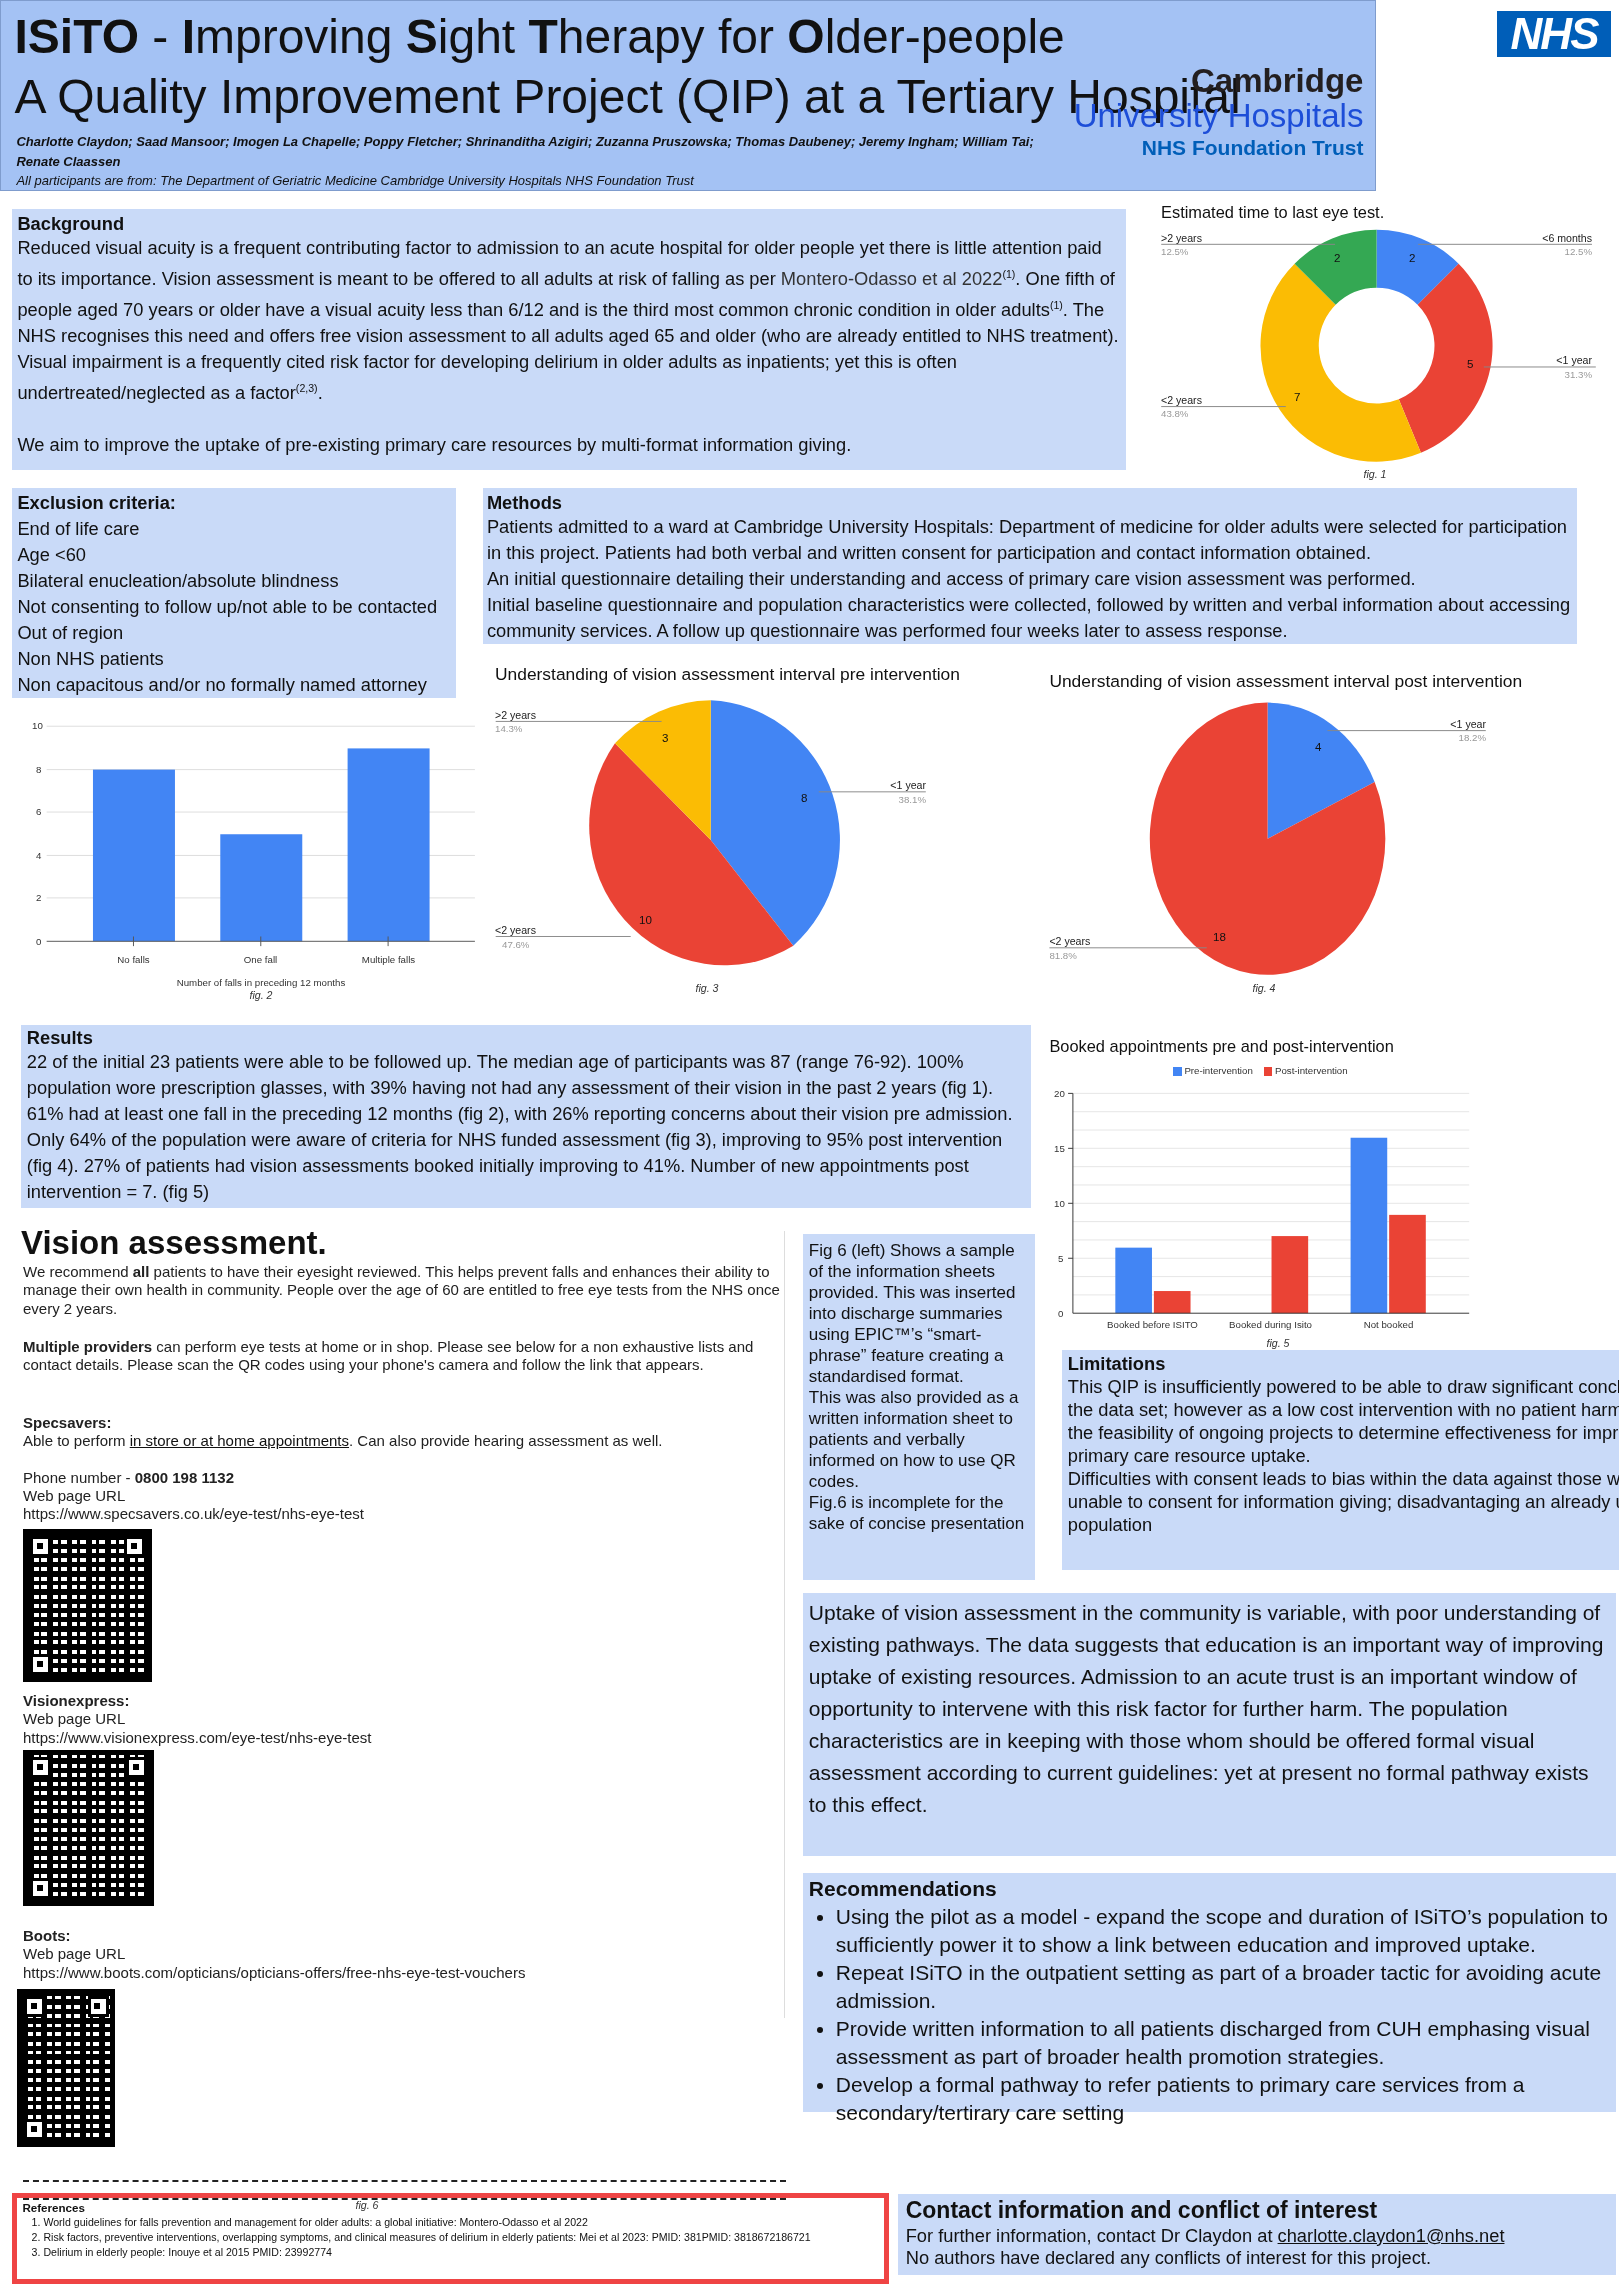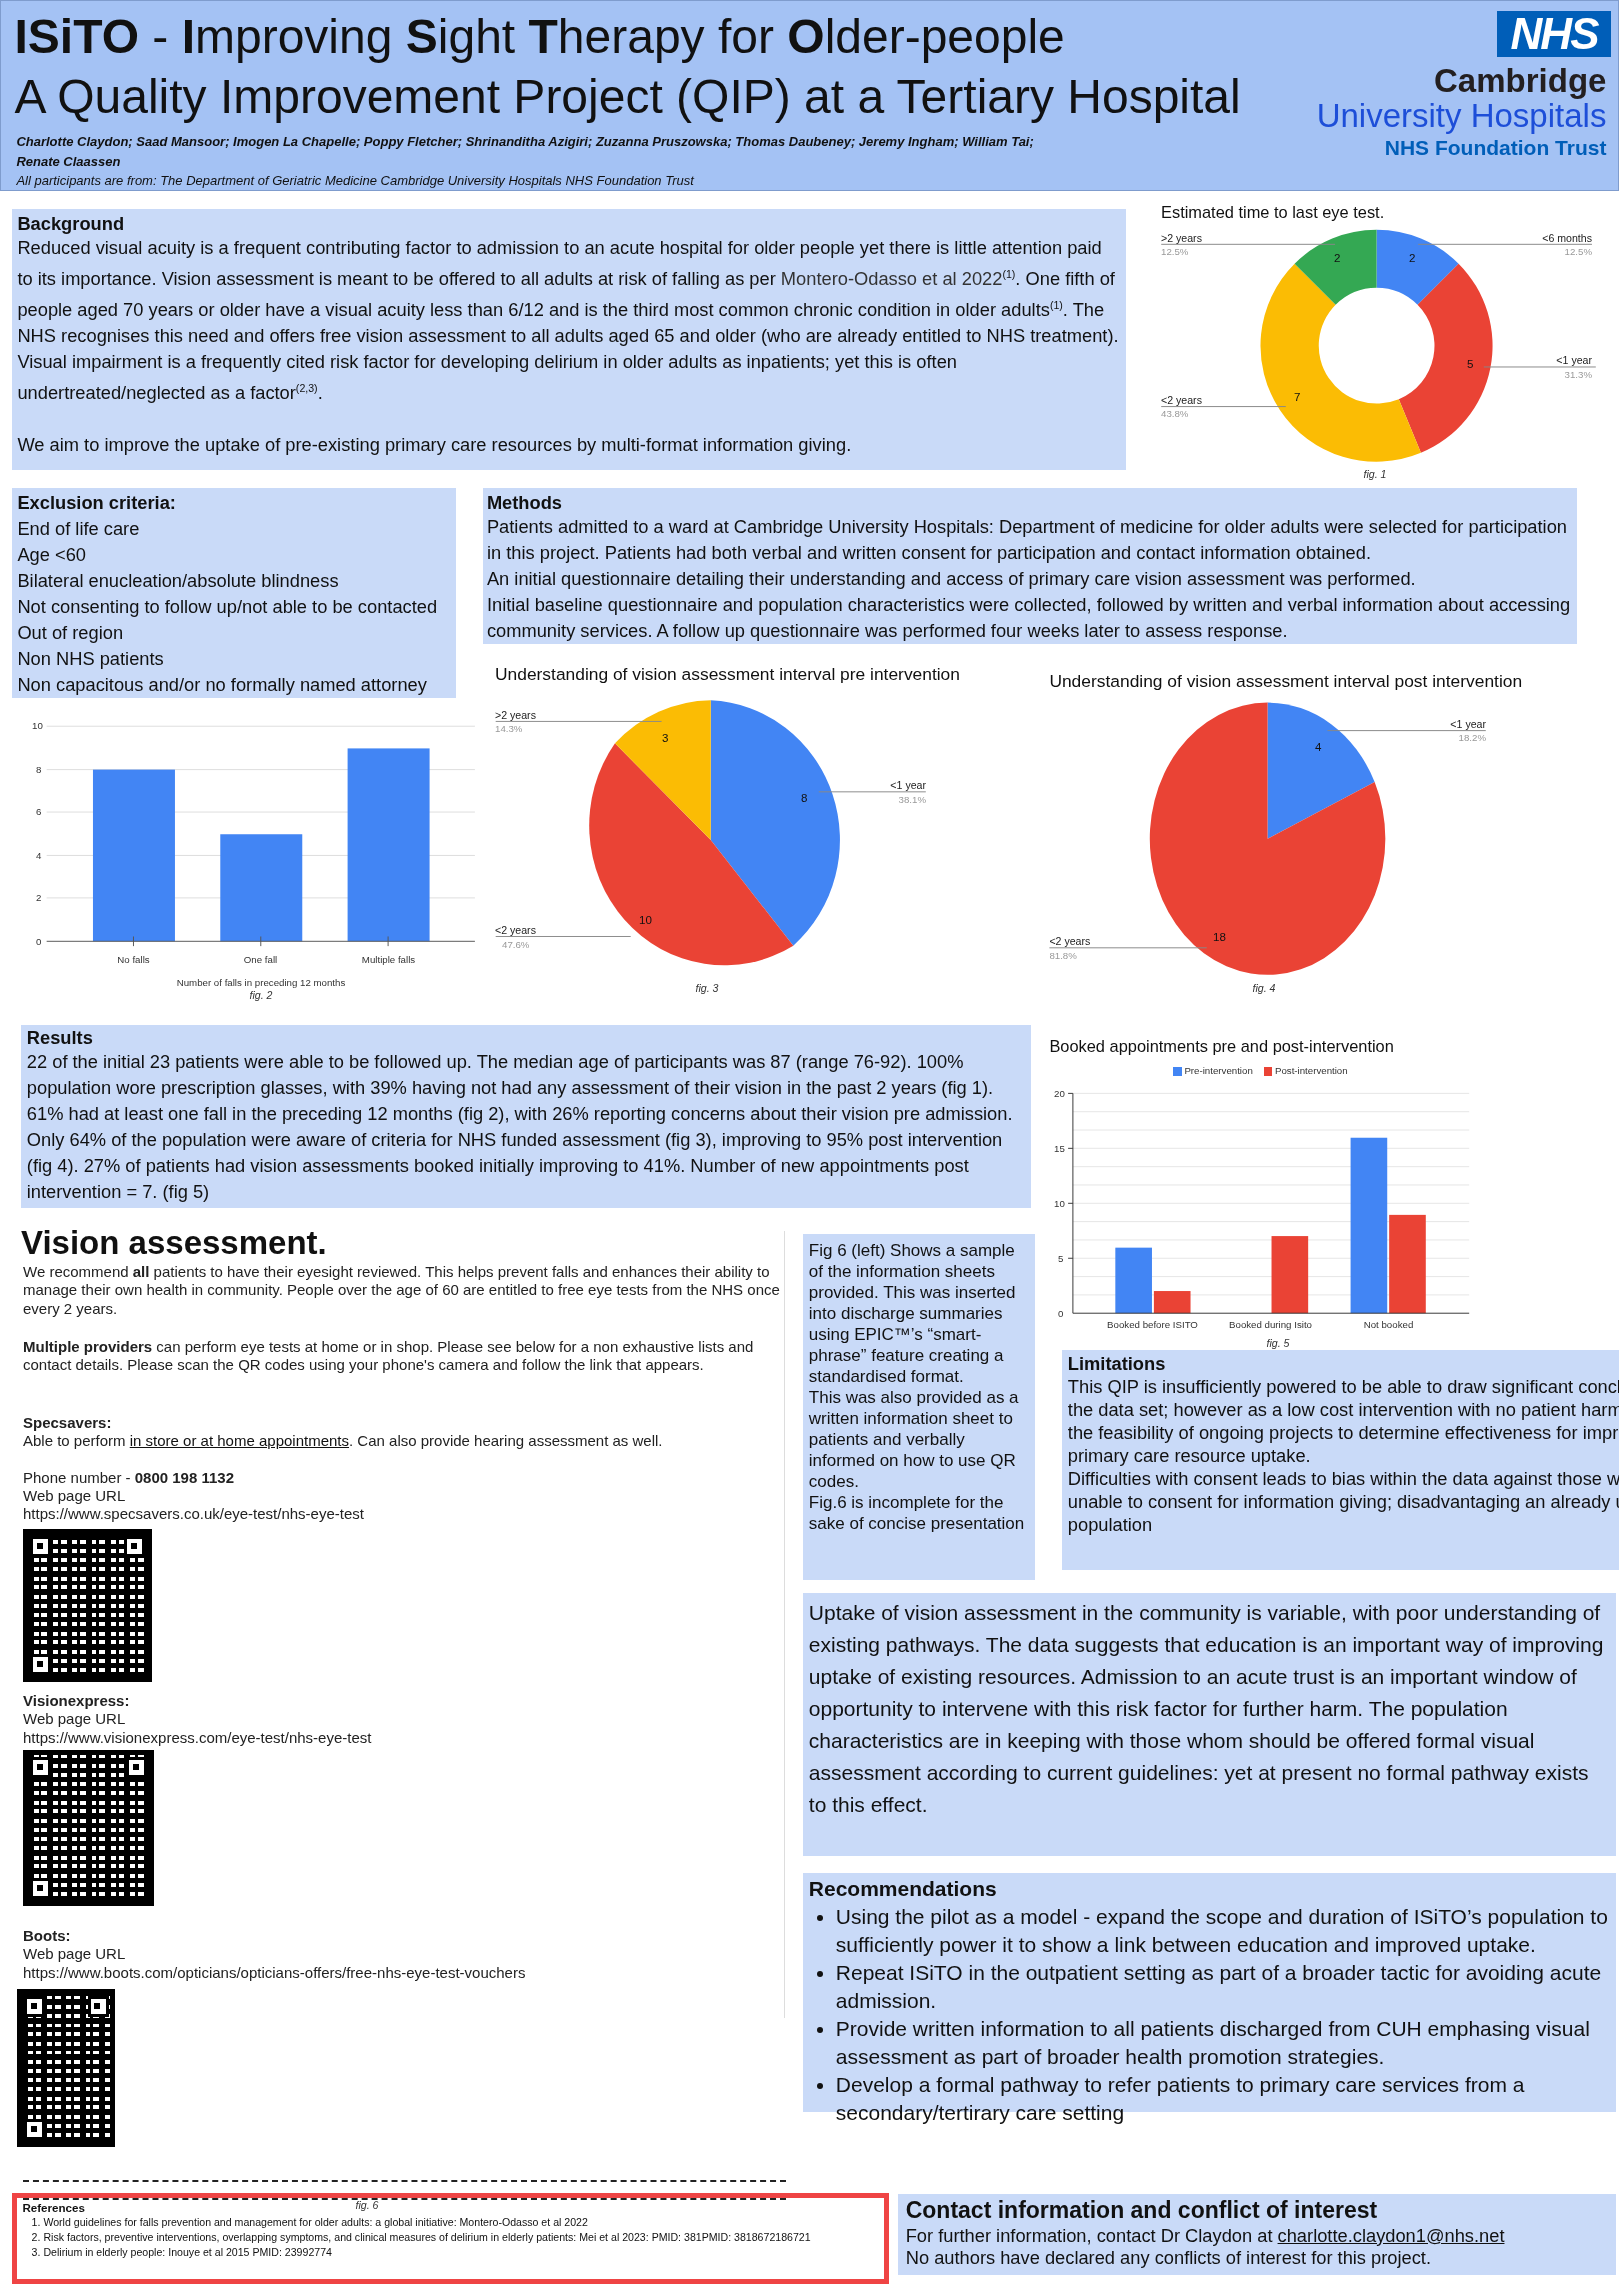--- a/index.html
+++ b/index.html
@@ -1,19 +1,19 @@
 <!DOCTYPE html>
 <html><head>
 <meta charset="utf-8">
 <style>
   html, body { margin:0; padding:0; }
   body { width:1619px; height:2290px; position:relative; background:#ffffff; font-family:"Liberation Sans", sans-serif; color:#111; overflow:hidden; }
   .abs { position:absolute; }
   .panel { background:#c9daf8; box-sizing:border-box; }
-  .header { left:0; top:0; width:1619px; height:191px; background:#a4c2f4; border:1px solid #7f9ccd; box-sizing:border-box; }
+  .header { left:0; top:0; width:1376px; height:191px; background:#a4c2f4; border:1px solid #7f9ccd; box-sizing:border-box; }
   .title1 { left:13.5px; top:7.7px; font-size:48px; line-height:56px; white-space:nowrap; }
   .title2 { left:13.5px; top:68px; font-size:48px; line-height:56px; white-space:nowrap; }
   .authors { left:15.4px; top:131px; font-size:13px; font-style:italic; font-weight:bold; line-height:20px; width:1062px; }
   .affil { left:15.4px; top:172px; font-size:13px; font-style:italic; }
   .nhs-box { left:1496px; top:9.7px; width:114px; height:46px; background:#005eb8; color:#fff; font-weight:bold; font-style:italic; font-size:44px; line-height:46px; text-align:center; letter-spacing:-1.9px; }
   .org1 { right:11.6px; top:62px; font-size:33px; font-weight:bold; color:#231f20; text-align:right; line-height:35px; }
   .org2 { right:11.6px; top:97px; font-size:33px; font-weight:normal; color:#1d4ed8; text-align:right; line-height:35px; white-space:nowrap; }
   .org3 { right:11.6px; top:135px; font-size:21px; font-weight:bold; color:#005eb8; text-align:right; white-space:nowrap; }
 
   .sec-h { font-weight:bold; font-size:18.3px; }

